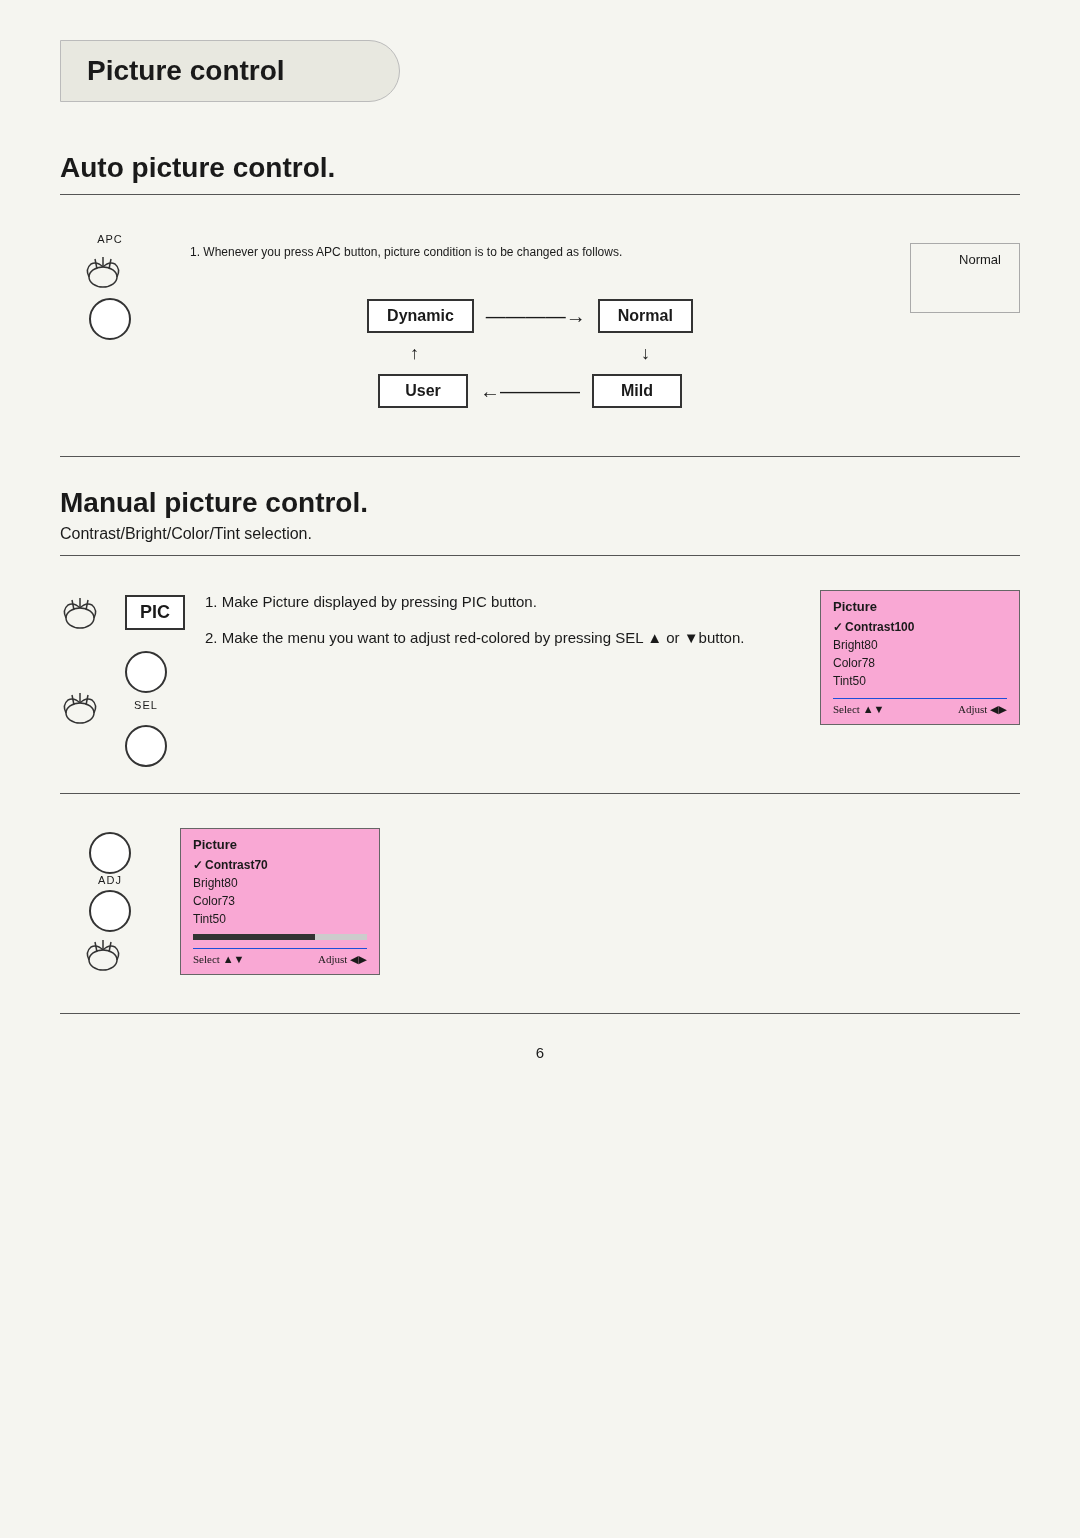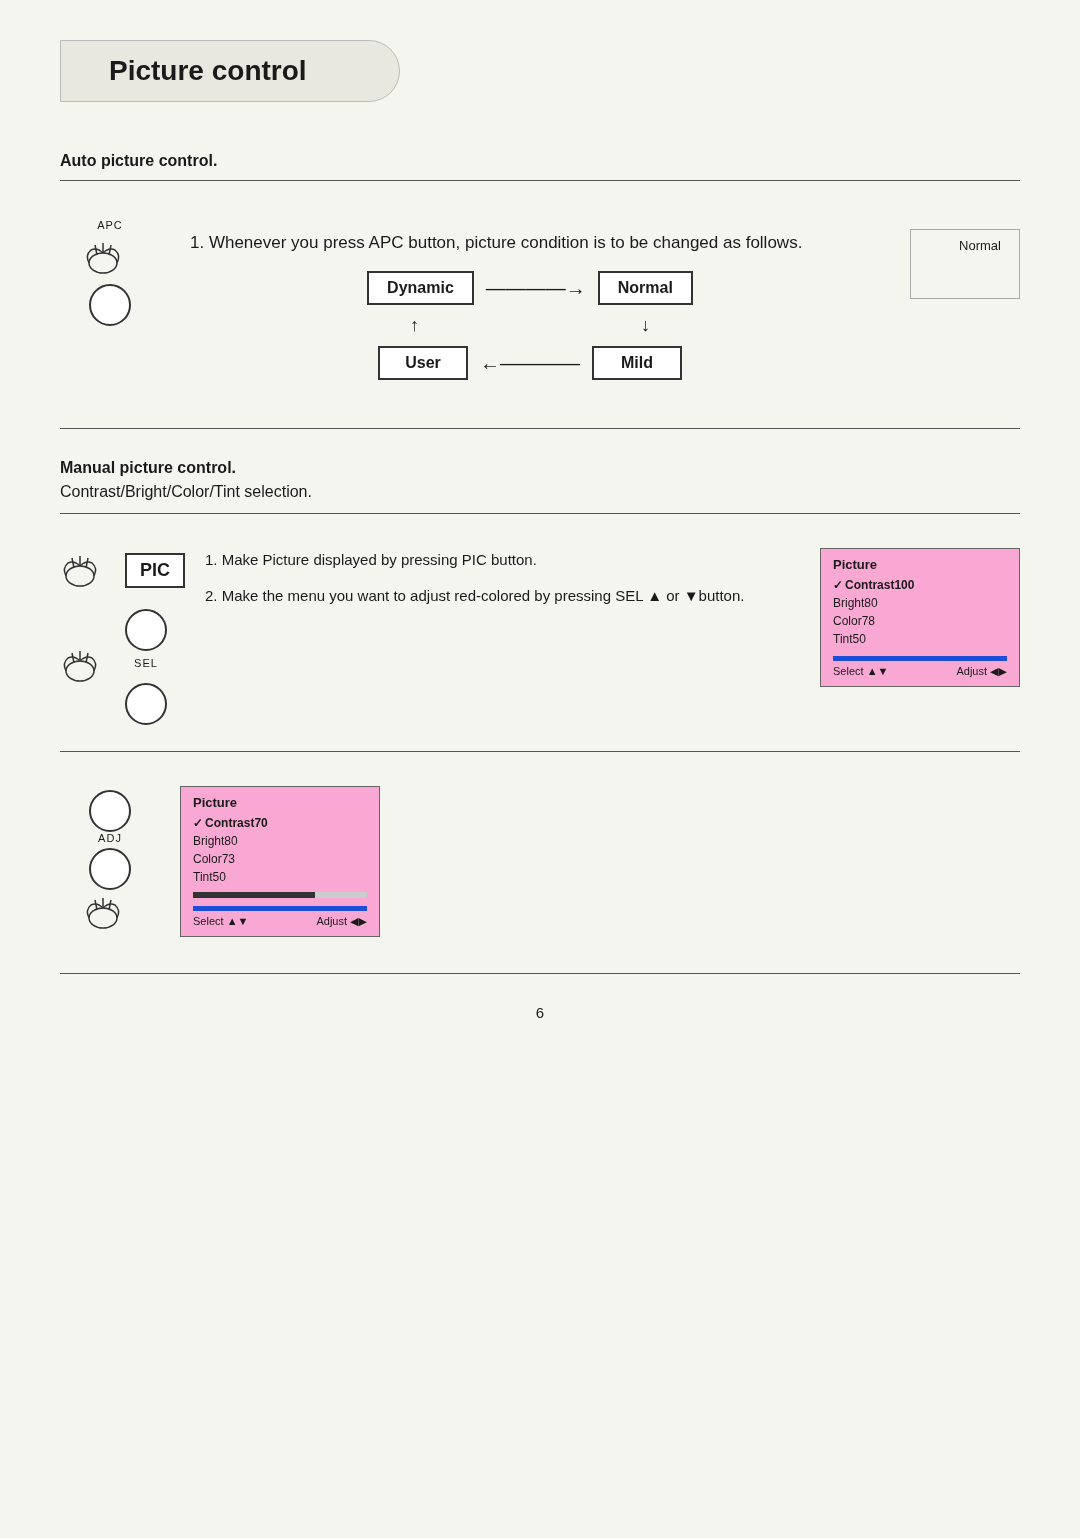--- a/index.html
+++ b/index.html
@@ -10,35 +10,35 @@
       width: 1080px;
       min-height: 1538px;
       padding: 40px 60px;
       color: #1a1a1a;
     }
 
     
     .title-banner {
       background: #e8e8e0;
       border-radius: 0 40px 40px 0;
-      padding: 14px 48px;
+      padding: 14px 26px;
       display: inline-block;
       margin-bottom: 30px;
       border: 1.5px solid #bbb;
       min-width: 340px;
     }
     .title-banner h1 {
       font-size: 28px;
       font-weight: bold;
       font-family: Arial, sans-serif;
     }
 
     
     .section-title {
-      font-size: 16px;
+      font-size: 28px;
       font-weight: bold;
       font-family: Arial, sans-serif;
       margin-bottom: 6px;
     }
 
     .section-subtitle {
       font-size: 16px;
       font-family: Arial, sans-serif;
       margin-bottom: 12px;
     }
@@ -193,24 +193,25 @@
       line-height: 1.5;
     }
 
     .picture-menu .menu-row.selected {
       font-weight: bold;
     }
 
     .picture-menu .menu-footer {
       margin-top: 8px;
       font-size: 11px;
-      border-top: 5px solid #1d4ed8;
+      border-top: 1px solid #1d4ed8;
       padding-top: 4px;
       display: flex;
       justify-content: space-between;
+      font-family: Liberation Serif, serif;
     }
 
     .checkmark {
       margin-right: 2px;
     }
 
     
     .adj-section {
       display: flex;
       align-items: flex-start;
@@ -284,21 +285,21 @@
         <path d="M6 28 Q2 20 8 15 Q14 12 20 18" fill="none" stroke="#333" stroke-width="1.5"></path>
         <path d="M34 28 Q38 20 32 15 Q26 12 20 18" fill="none" stroke="#333" stroke-width="1.5"></path>
         <line x1="20" y1="18" x2="20" y2="8" stroke="#333" stroke-width="1.5"></line>
         <line x1="26" y1="20" x2="28" y2="10" stroke="#333" stroke-width="1.5"></line>
         <line x1="14" y1="20" x2="12" y2="10" stroke="#333" stroke-width="1.5"></line>
       </svg>
       <div class="circle-btn"></div>
     </div>
 
     <div class="flow-diagram">
-      <p style="font-size:17px; font-family:Arial,sans-serif; margin-bottom:7px; line-height:1.6;">1. Whenever you press APC
+      <p style="font-size:12px; font-family:Arial,sans-serif; margin-bottom:29px; line-height:1.6;">1. Whenever you press APC
    button, picture condition
    is to be changed as follows.</p>
 
       <div style="display:flex; flex-direction:column; align-items:center; gap:0;">
 
         <div class="flow-row">
           <div class="flow-box">Dynamic</div>
           <span class="flow-arrow">————→</span>
           <div class="flow-box">Normal</div>
         </div>

